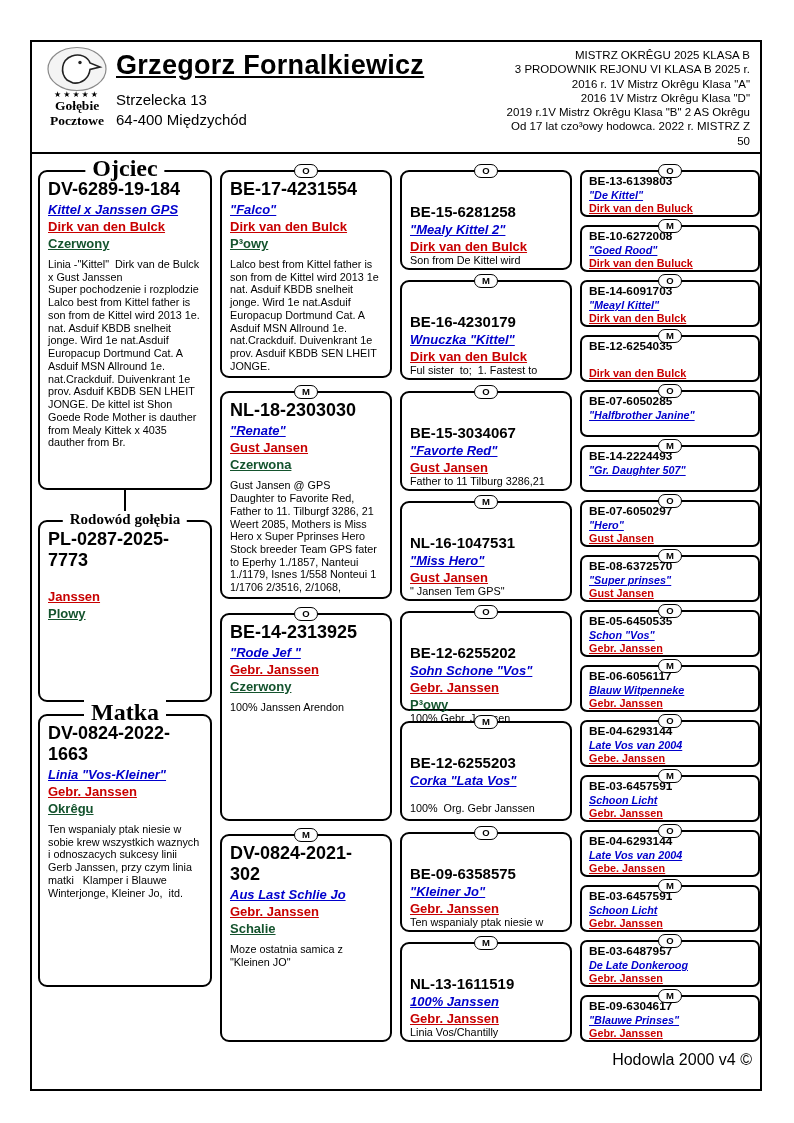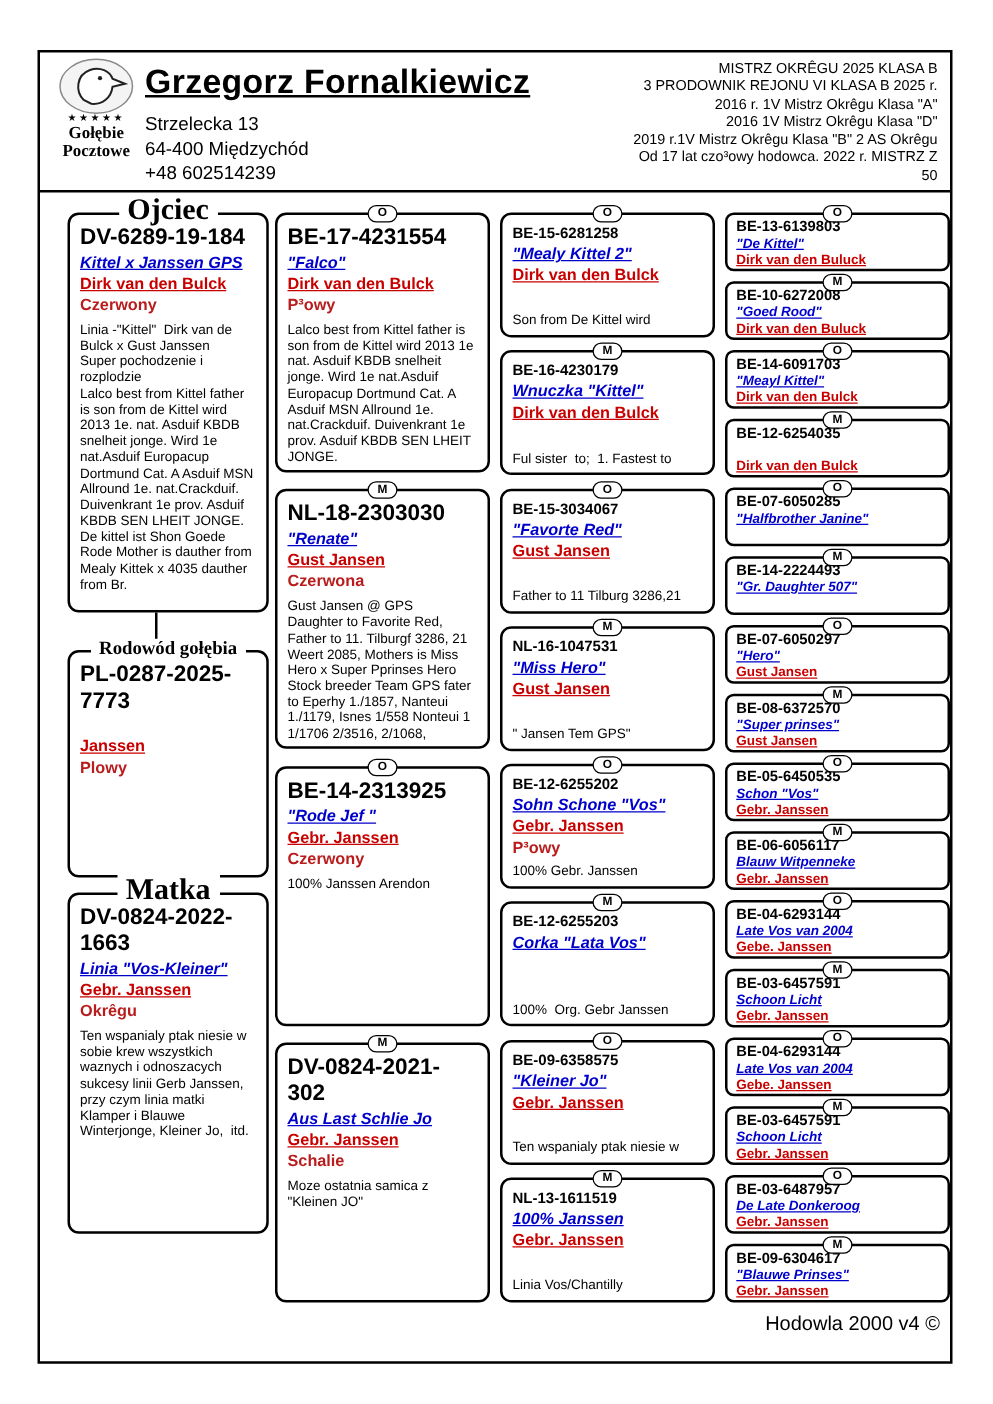--- a/index.html
+++ b/index.html
@@ -30,32 +30,32 @@
   .pbox { position:relative; border:2px solid #000; border-radius:9px; background:#fff; padding:7px 8px 4px; display:flex; flex-direction:column; }
   .g2 { height:208px; }
   .g3 { height:100px; }
   .g4 { height:47px; padding:3px 7px 2px; border-radius:7px; }
 
   .tab { position:absolute; top:-8px; left:50%; transform:translateX(-50%); min-width:24px; height:14px; border:1.5px solid #000; border-radius:8px; background:#fff; font-size:9.5px; font-weight:bold; text-align:center; line-height:11.5px; padding:0 3px; }
 
   .ring   { font-weight:bold; font-size:18px; }
   .pname  { color:#0000cc; font-weight:bold; font-style:italic; text-decoration:underline; font-size:13px; margin-top:2px; }
   .breeder{ color:#c80000; font-weight:bold; text-decoration:underline; font-size:13px; margin-top:2px; }
-  .pcolor { color:#b91c1c; font-weight:bold; font-size:13px; margin-top:2px; }
+  .pcolor { color:#14532d; font-weight:bold; text-decoration:underline; font-size:13px; margin-top:2px; }
   .pdesc  { font-size:10.8px; line-height:1.18; margin-top:7px; white-space:pre-wrap; }
 
-  .g3 .ring { font-size:12px; }
+  .g3 .ring { font-size:15px;margin-top:24px; }
   .g3 .pdesc { margin-top:auto; margin-bottom:1px; }
   .g4 .ring { font-size:11.8px; line-height:1.18; }
   .g4 .pname { font-size:10.8px; margin-top:0; min-height:13px; line-height:1.2; }
   .g4 .breeder { font-size:10.8px; margin-top:0; line-height:1.2; }
   .breeder:empty, .pcolor:empty, .pdesc:empty { display:none; }
 
   
-  .col1box { position:absolute; left:6px; width:161px;margin-left:16px; }
+  .col1box { position:absolute; left:6px; width:174px; }
   #father-box  { top:16px;  height:320px; }
   #subject-box { top:366px; height:182px; }
   #mother-box  { top:560px; height:273px; }
   #subject-box .breeder { margin-top:18px; }
   .boxtitle { position:absolute; left:50%; transform:translateX(-50%); background:#fff; padding:0 7px; font-family:"Liberation Serif", serif; font-weight:bold; white-space:nowrap; }
   .boxtitle.big { font-size:24px; top:-17px; }
   .boxtitle.small { font-size:15px; top:-11px; }
 
   .connector { position:absolute; left:92px; width:0; border-left:2px solid #000; }
   #conn1 { top:336px; height:30px; }
@@ -77,21 +77,20 @@
       </svg>
       <div class="stars">★★★★★</div>
       <div class="lt">Gołębie</div>
       <div class="lt">Pocztowe</div>
     </div>
     <div class="owner">
       <div class="owner-name">Grzegorz Fornalkiewicz</div>
       <div class="addr-wrap">
         <div class="addr">Strzelecka 13</div>
         <div class="addr">64-400 Międzychód</div>
-        <div class="addr">+48 602514239</div>
       </div>
     </div>
     <div class="achv">
       <div>MISTRZ OKRÊGU 2025 KLASA  B</div>
       <div>3 PRODOWNIK REJONU VI KLASA B 2025 r.</div>
       <div>2016 r. 1V Mistrz Okrêgu Klasa "A"</div>
       <div>2016 1V Mistrz Okrêgu Klasa "D"</div>
       <div>2019 r.1V Mistrz Okrêgu Klasa "B" 2 AS Okrêgu</div>
       <div>Od 17 lat czo³owy hodowca. 2022 r. MISTRZ  Z</div>
       <div>50</div>

